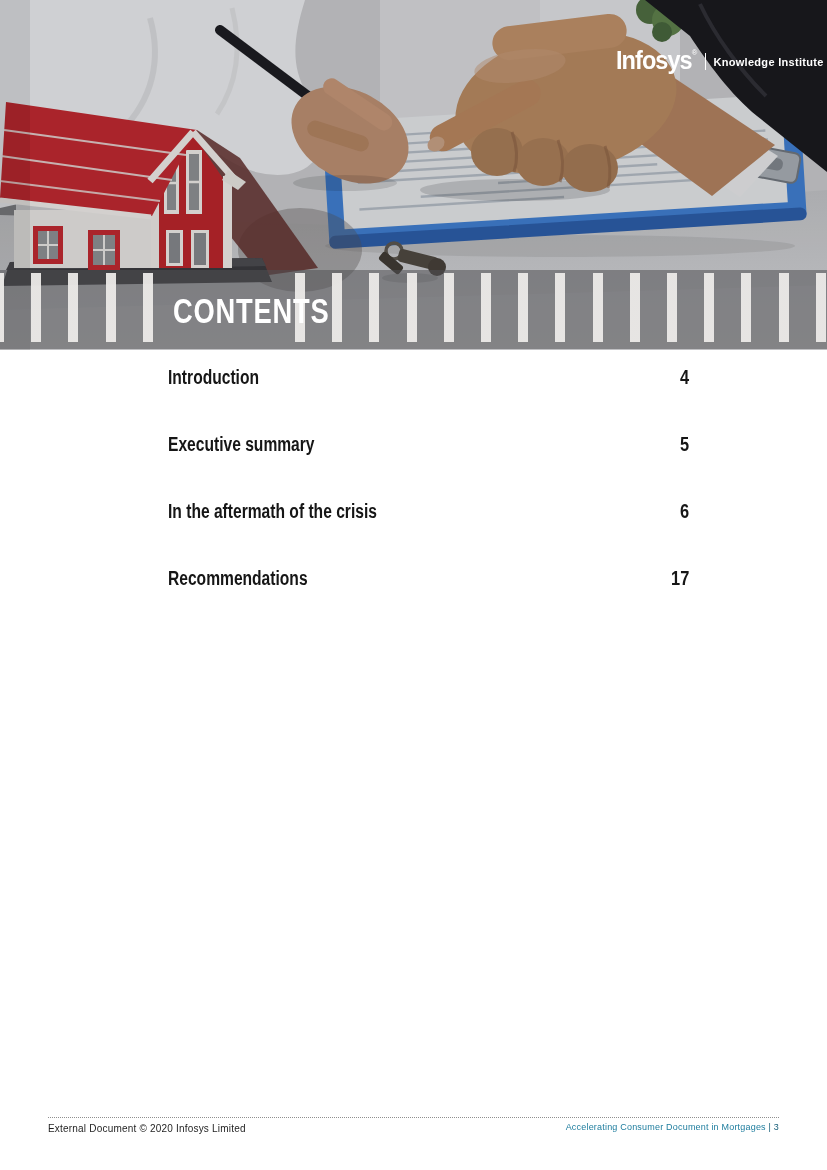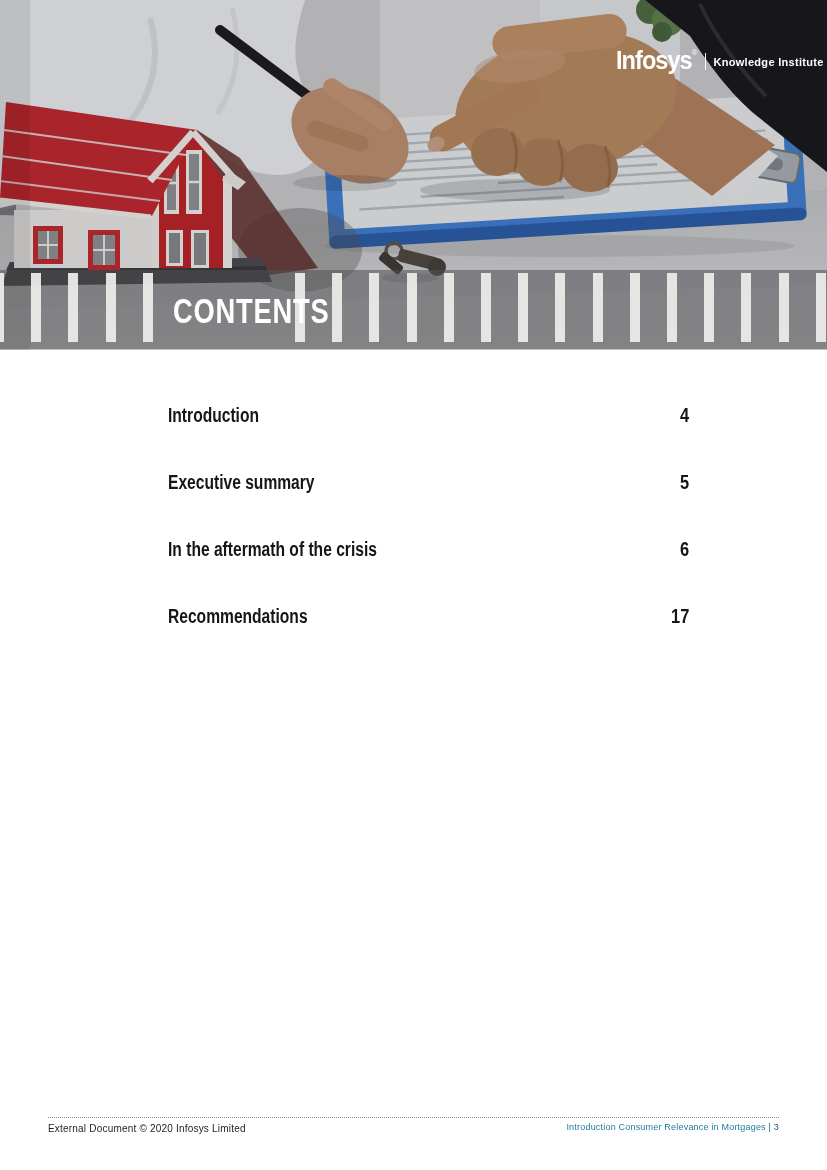--- a/index.html
+++ b/index.html
@@ -46,21 +46,21 @@
     display:inline-block; transform:scaleX(.78); transform-origin:left center;
     white-space:nowrap;
   }
 
   
   .toc { position:absolute; top:350px; left:168px; width:521px; }
   .toc-row {
     display:flex; justify-content:space-between; align-items:baseline;
     height:24px; margin-top:43px; cursor:pointer;
   }
-  .toc-row:first-child { margin-top:54px; }
+  .toc-row:first-child { margin-top:16px; }
   .toc-label {
     font-size:20px; font-weight:700; color:#161616; white-space:nowrap;
     display:inline-block; transform:scaleX(.78); transform-origin:left center;
   }
   .toc-page {
     font-size:20px; font-weight:700; color:#161616;
     display:inline-block; transform:scaleX(.82); transform-origin:right center;
   }
 
   
@@ -261,18 +261,18 @@
     </div>
     <div class="toc-row">
       <span class="toc-label">Recommendations</span>
       <span class="toc-page">17</span>
     </div>
   </div>
 
   <div class="footer-rule"></div>
   <div class="footer-left">External Document © 2020 Infosys Limited</div>
   <div class="footer-right">
-    <span>Introduction Consumer Relevance in Mortgages</span>
+    <span>Accelerating Consumer Document in Mortgages</span>
     <span class="pg">|</span>
     <span class="pg">3</span>
   </div>
 
 </div>
 
 </body></html>

